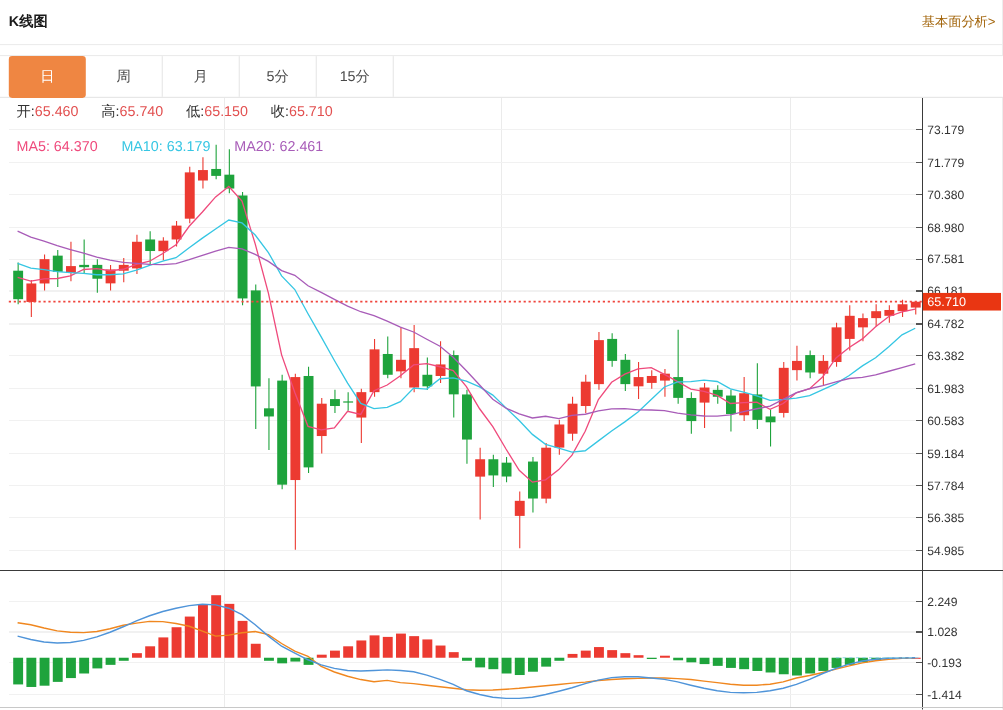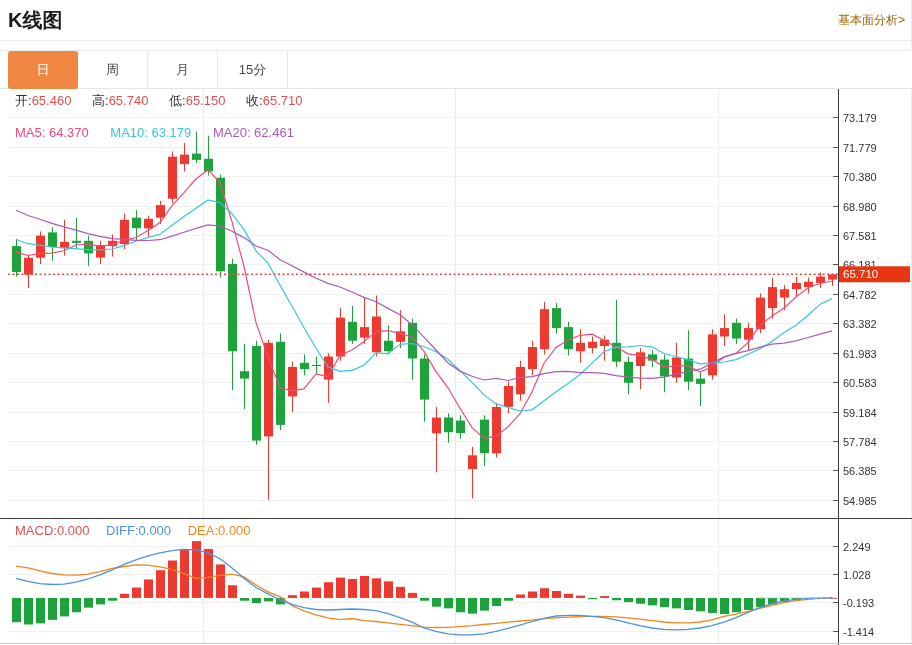--- a/index.html
+++ b/index.html
@@ -1,19 +1,19 @@
 <!DOCTYPE html>
 <html><head>
 <meta charset="utf-8">
 <style>
   html,body{margin:0;padding:0;background:#fff;}
   body{width:912px;height:645px;overflow:hidden;font-family:"Liberation Sans",sans-serif;}
   .page{position:relative;width:911px;height:645px;background:#fff;border-right:1px solid #ececec;}
   .header{position:absolute;top:0;left:0;width:100%;height:40px;border-bottom:1px solid #ececec;}
-  .title{position:absolute;left:8px;top:0;line-height:40px;font-size:20px;font-weight:bold;color:#1a1a1a;}
+  .title{position:absolute;left:8px;top:0;line-height:40px;font-size:13px;font-weight:bold;color:#1a1a1a;}
   .flink{position:absolute;right:6px;top:0;line-height:40px;font-size:12px;color:#98a0a8;text-decoration:none;cursor:pointer;}
   .tabbar{position:absolute;top:50px;left:0;width:912px;height:39px;box-sizing:border-box;border-top:1px solid #ebebeb;border-bottom:1px solid #e5e5e5;display:flex;padding-left:8px;background:#fff;}
   .tab{width:70px;height:37px;line-height:37px;text-align:center;font-size:13px;color:#4a4a4a;border-right:1px solid #e7e7e7;box-sizing:border-box;cursor:pointer;}
   .tab:first-child{border-left:1px solid #e7e7e7;}
   .tab.active{border:none;border-radius:3px;color:#fff;height:38px;line-height:38px;}
   #chart{position:absolute;top:89px;left:0;}
   #chart text{font-family:"Liberation Sans",sans-serif;}
   .legendrow{position:absolute;left:15px;font-size:13px;white-space:nowrap;}
   .ohlc-row{top:92px;}
   .ma-row{top:111px;margin-top:14px;}
@@ -29,20 +29,21 @@
 <div class="page">
   <div class="header">
     <div class="title">K线图</div>
     <a class="flink" style="color: #a16207;">基本面分析&gt;</a>
   </div>
 
   <div class="tabbar">
       <div class="tab active" style="background: rgb(239, 134, 66);">日</div>
       <div class="tab">周</div>
       <div class="tab">月</div>
+      <div class="tab">5分</div>
       <div class="tab">15分</div>
     </div>
 
   <svg id="chart" width="912" height="556">
       <g>
         <line x1="203.7" y1="0" x2="203.7" y2="554" stroke="#ebebeb" shape-rendering="crispEdges"></line>
         <line x1="455.70000000000005" y1="0" x2="455.70000000000005" y2="554" stroke="#ebebeb" shape-rendering="crispEdges"></line>
         <line x1="718.5" y1="0" x2="718.5" y2="554" stroke="#ebebeb" shape-rendering="crispEdges"></line>
         <line x1="8" y1="28.5" x2="838" y2="28.5" stroke="#f1f1f1" shape-rendering="crispEdges"></line>
         <line x1="8" y1="58.5" x2="838" y2="58.5" stroke="#f1f1f1" shape-rendering="crispEdges"></line>
@@ -344,18 +345,13 @@
     <span class="pair"><span class="lab">低:</span><span class="val" style="color: rgb(226, 80, 80);">65.150</span></span>
     <span class="pair"><span class="lab">收:</span><span class="val" style="color: rgb(226, 80, 80);">65.710</span></span>
   </div>
 
   <div class="legendrow ma-row">
     <span style="color: rgb(239, 74, 124);">MA5: 64.370</span>
     <span style="color: rgb(54, 198, 227);">MA10: 63.179</span>
     <span style="color: rgb(168, 92, 184);">MA20: 62.461</span>
   </div>
 
-  <div class="legendrow macd-row">
-    <span style="color: rgb(226, 80, 80);">MACD:0.000</span>
-    <span style="color: rgb(79, 148, 217);">DIFF:0.000</span>
-    <span style="color: rgb(240, 135, 31);">DEA:0.000</span>
-  </div>
 </div>
 
 </body></html>

